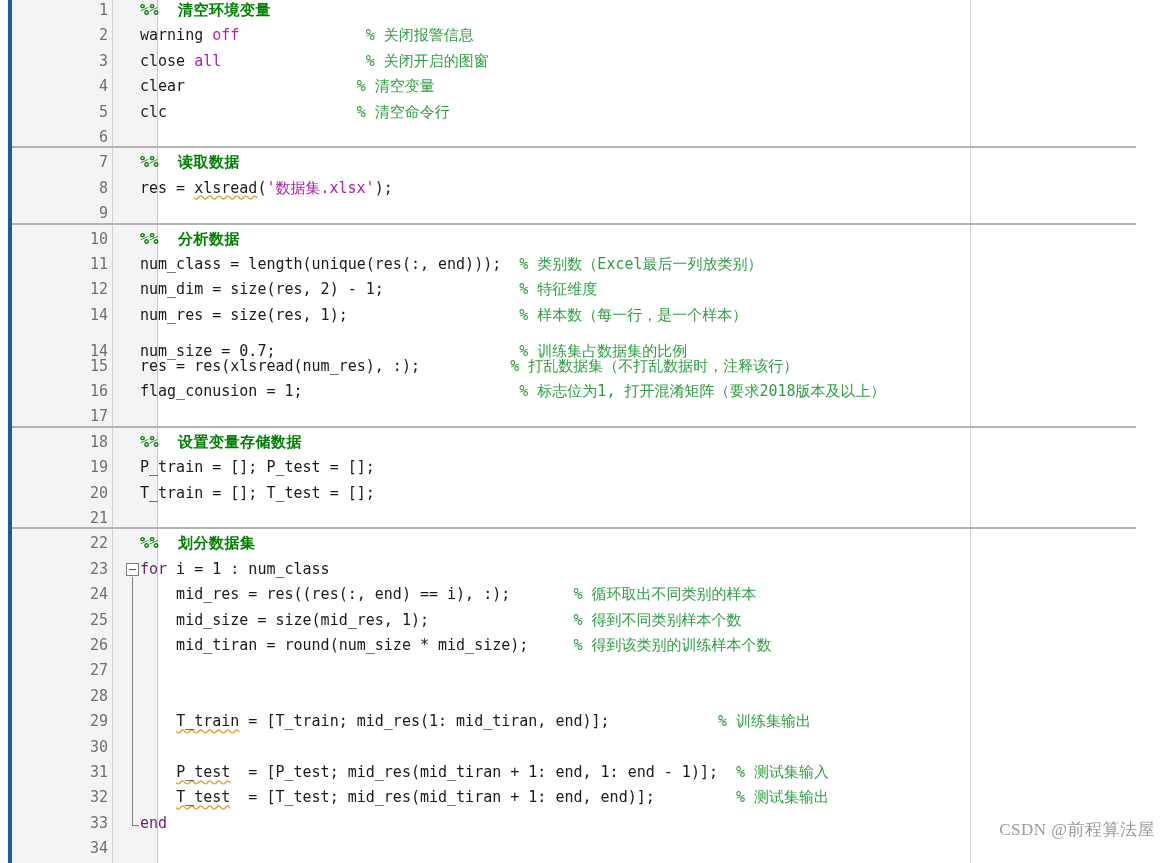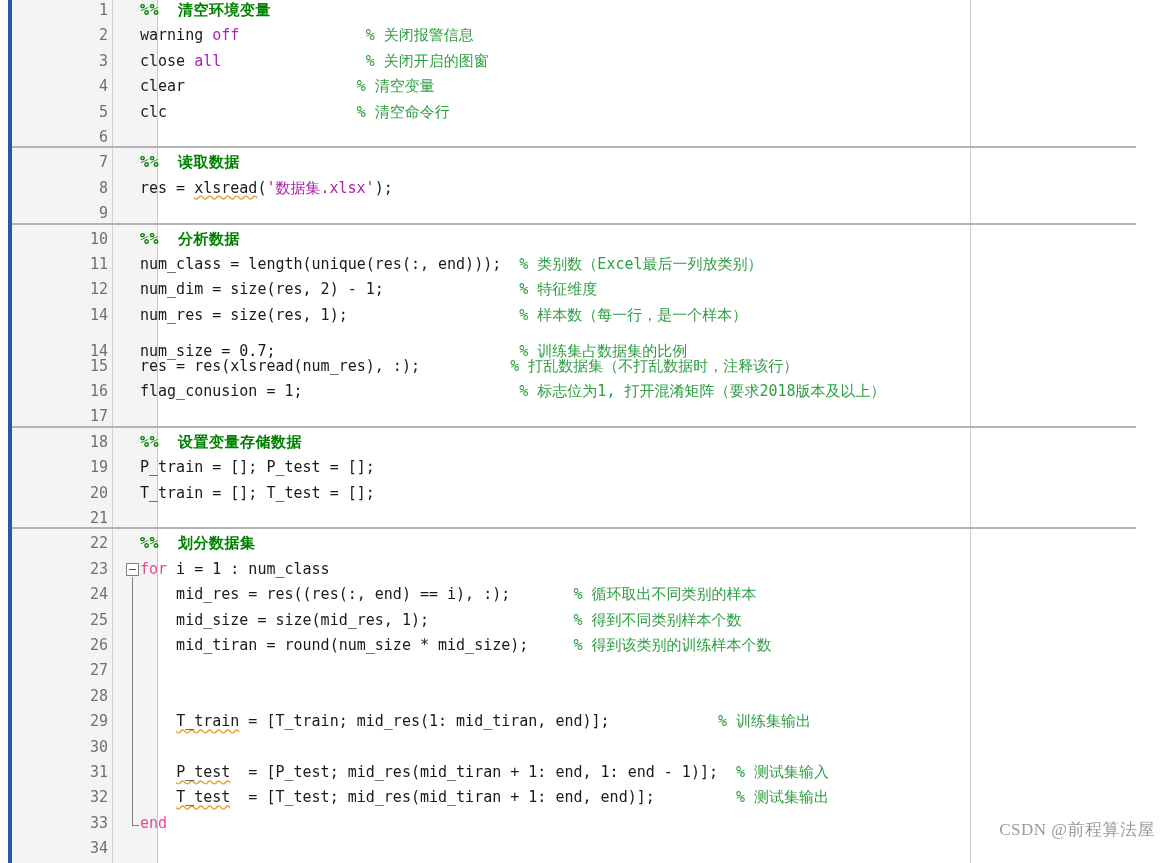--- a/index.html
+++ b/index.html
@@ -96,21 +96,21 @@
     line-height: 25.4px;
     font-size: 15px;
     white-space: pre;
     font-family: "DejaVu Sans Mono", "Liberation Mono", monospace;
     color: #1a1a1a;
   }
 
   
   .tok-section  { color: #008000; font-weight: bold; letter-spacing: .5px; }
   .tok-comment  { color: #2e9e42; }
-  .tok-keyword  { color: #ec4899; }
+  .tok-keyword  { color: #701a75; }
   .tok-string   { color: #b020b0; }
   .tok-plain    { color: #1a1a1a; }
 
   
   .squiggle {
     text-decoration: underline wavy #e0a63c;
     text-decoration-skip-ink: none;
     text-underline-offset: 2px;
   }
 

